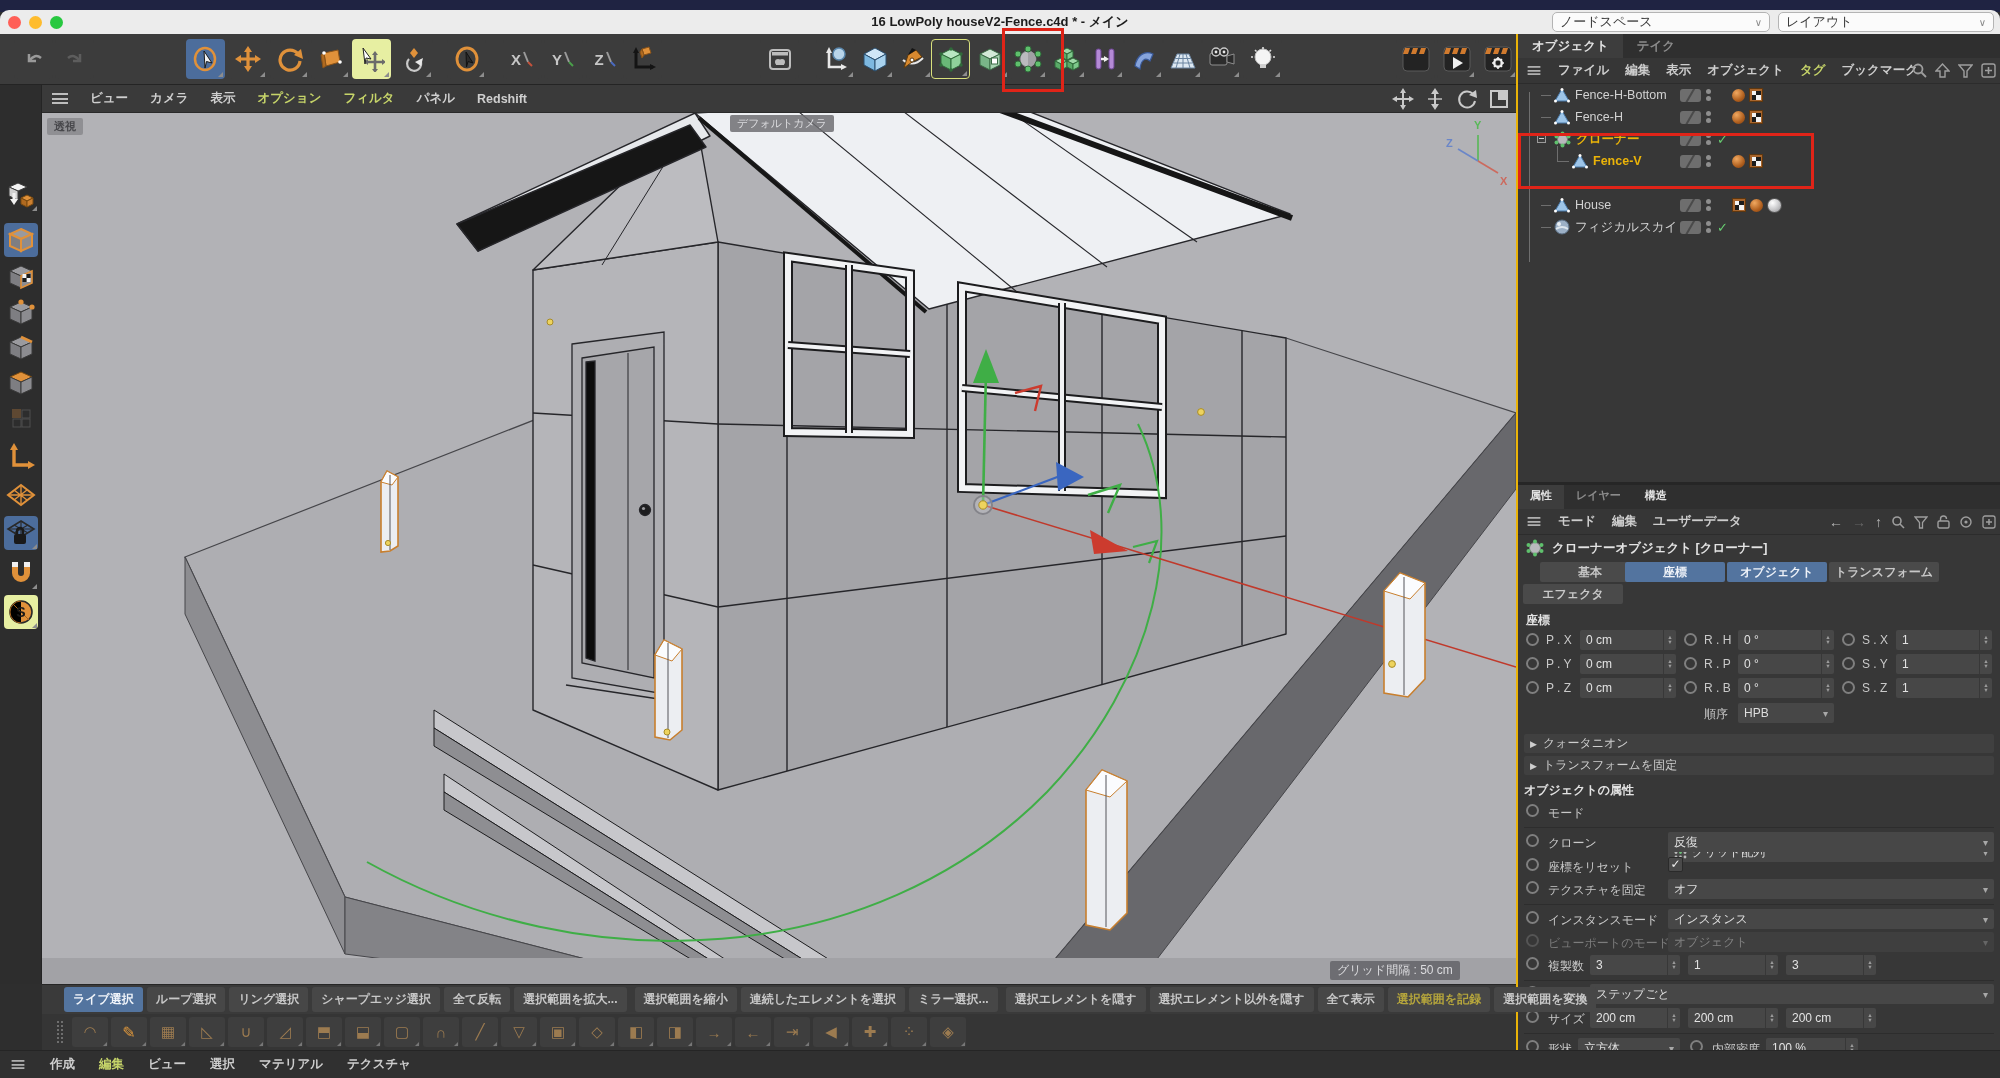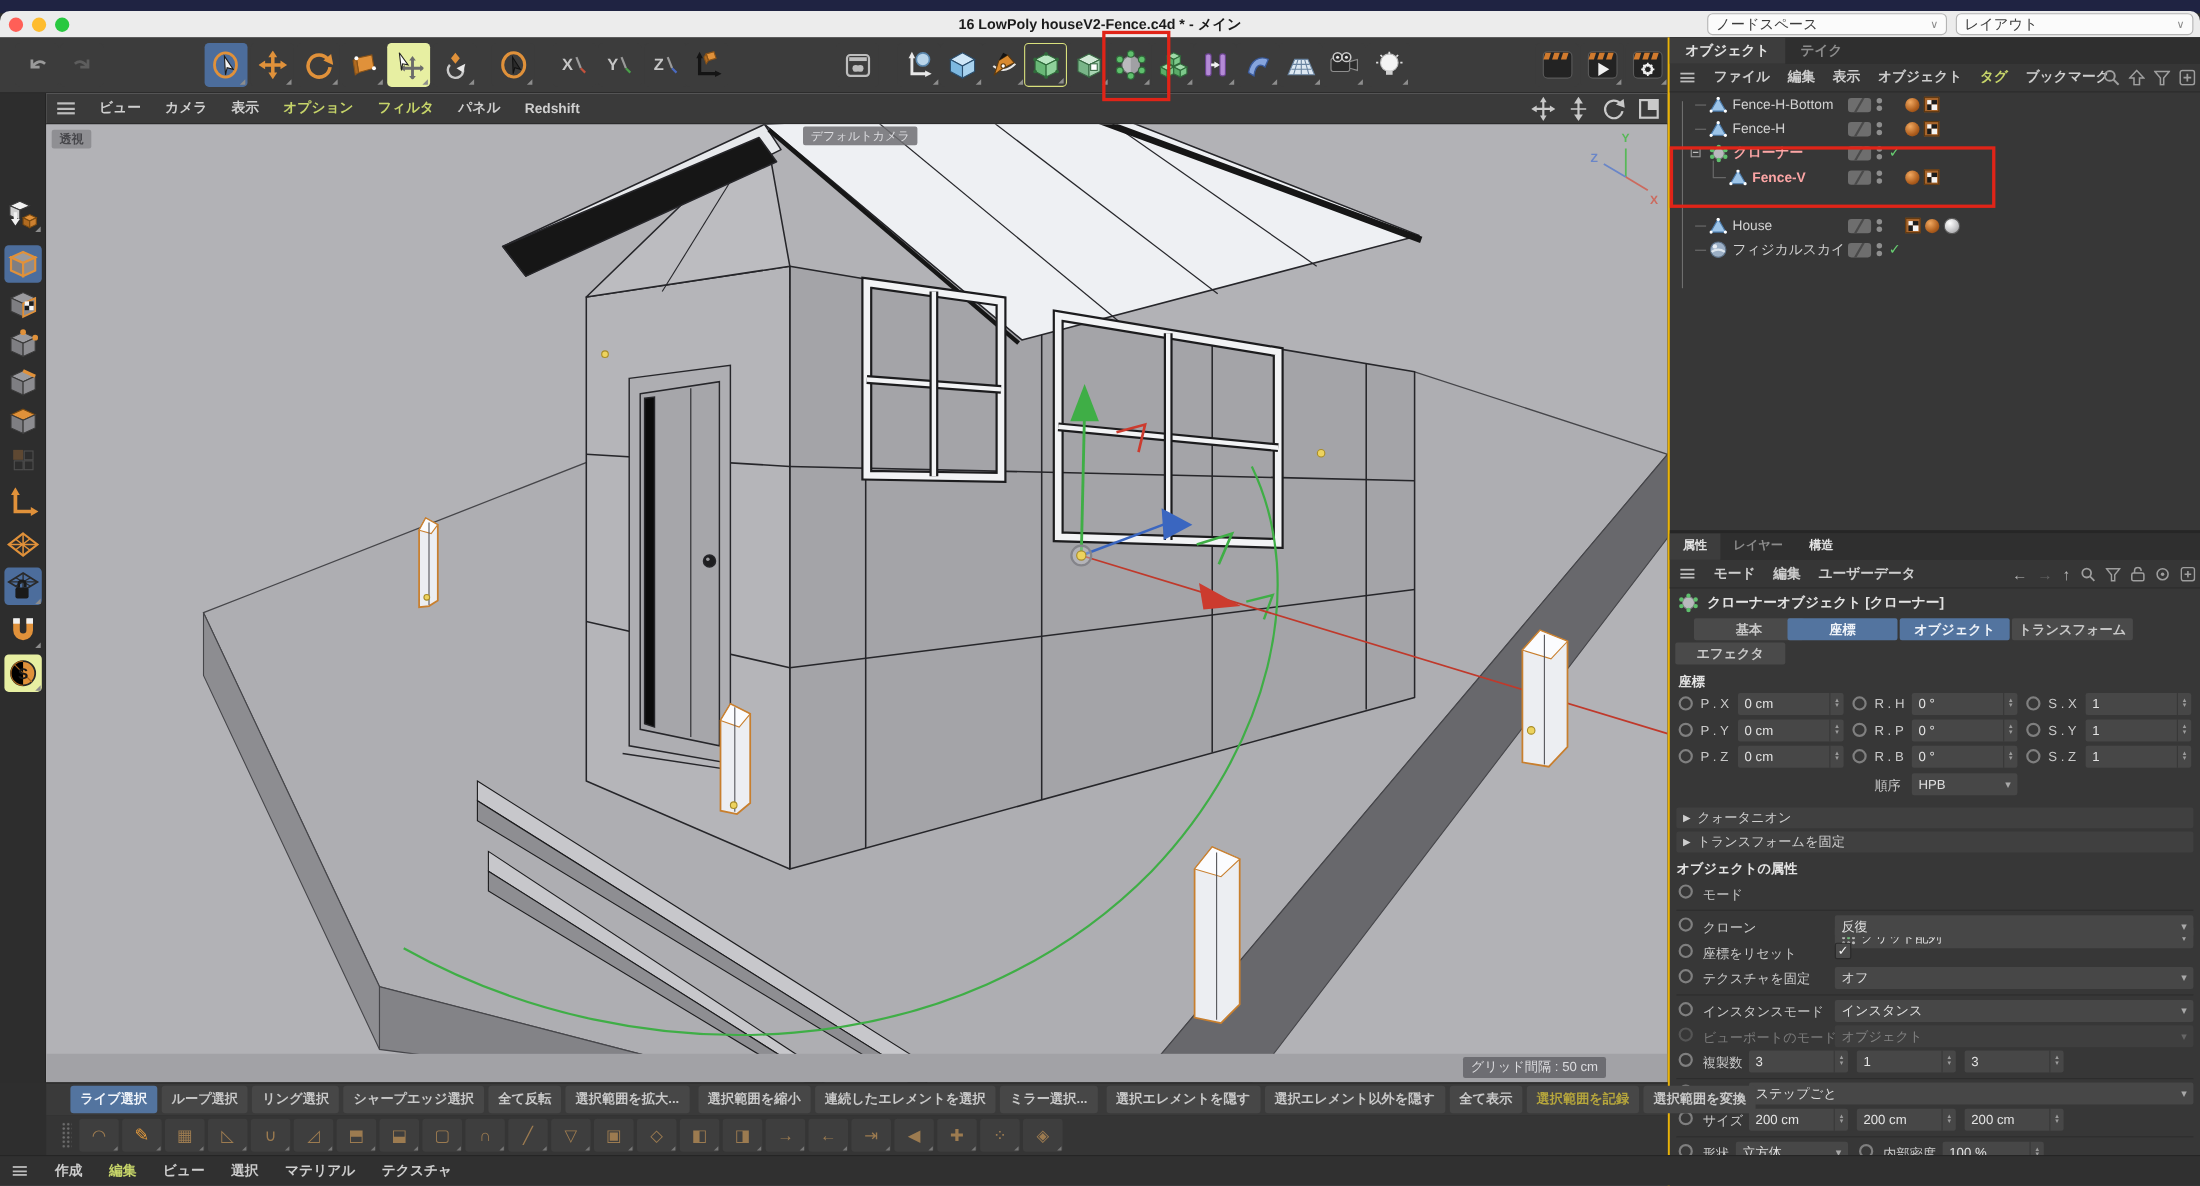--- a/index.html
+++ b/index.html
@@ -45,21 +45,21 @@
   .omtabs { position:absolute; left:0; top:0; width:484px; height:24px; background:#2f2f2f; display:flex; }
   .omtab { padding:4px 14px; font-size:12.5px; font-weight:bold; }
   .omtab.on { background:#3d3d3d; color:#e2e2e2; }
   .omtab.off { color:#8b8b8b; }
   .ommenu { position:absolute; left:0; top:24px; width:484px; height:26px; background:#363636;
             display:flex; align-items:center; gap:16px; padding-left:8px; border-bottom:1px solid #2c2c2c; }
   .mitem { font-size:12.5px; font-weight:bold; color:#cdcdcd; }
   .mitem.hl { color:#c6d469; }
   .omrow { position:absolute; left:12px; width:484px; height:22px; display:flex; align-items:center; }
   .oname { font-size:12.5px; color:#d2d2d2; margin-left:5px; }
-  .oname.sel { color:#fca5a5; font-weight:bold; }
+  .oname.sel { color:#eab308; font-weight:bold; }
   .vistoggle { position:absolute; left:150px; width:21px; height:13px; background:#6e6e6e; border-radius:3px; overflow:hidden; }
   .vistoggle::after { content:""; position:absolute; left:9px; top:-2px; width:2px; height:18px; background:#4a4a4a; transform:rotate(30deg); }
   .dots { position:absolute; left:176px; display:flex; flex-direction:column; gap:2px; }
   .dots i { width:5px; height:5px; border-radius:50%; background:#8e8e8e; }
   .chk { position:absolute; left:187px; color:#67cd71; font-size:13px; font-weight:bold; }
   .tags { position:absolute; left:202px; display:flex; gap:4px; align-items:center; }
   .phong { width:13px; height:13px; border-radius:50%; background:radial-gradient(circle at 35% 30%, #f0a860, #b05f1e 60%, #7a3c0e); }
   .uvtag { width:14px; height:14px; background:#a8652c; border:1px solid #5e370f; display:grid; grid-template-columns:1fr 1fr; grid-template-rows:1fr 1fr; padding:1.5px; }
   .uvtag i:nth-child(1),.uvtag i:nth-child(4){background:#f4f4f4;} .uvtag i:nth-child(2),.uvtag i:nth-child(3){background:#1c1c1c;}
   .mattag { width:15px; height:15px; border-radius:50%; background:radial-gradient(circle at 35% 30%, #ffffff, #c7c7c9 55%, #8e8e90); border:1px solid #5a5a5a; }

